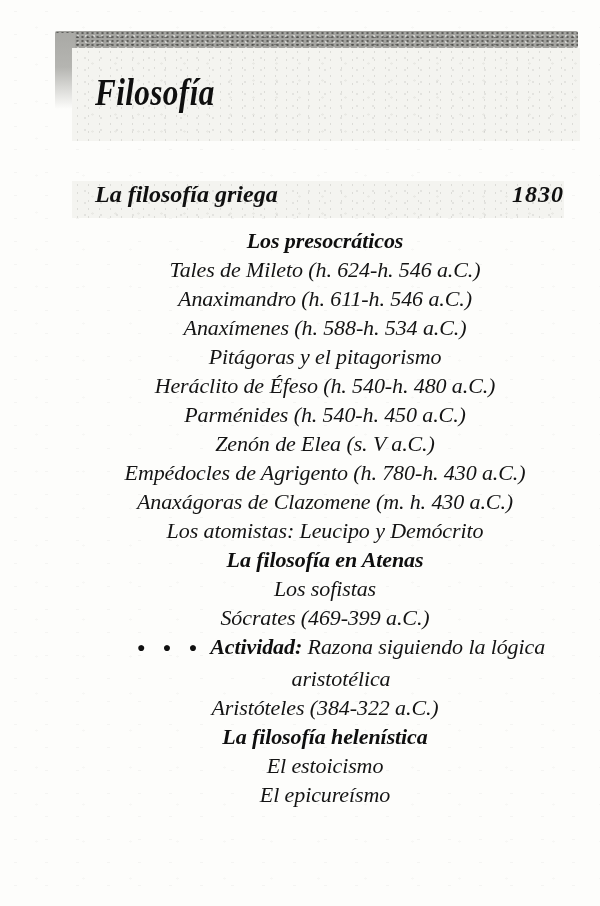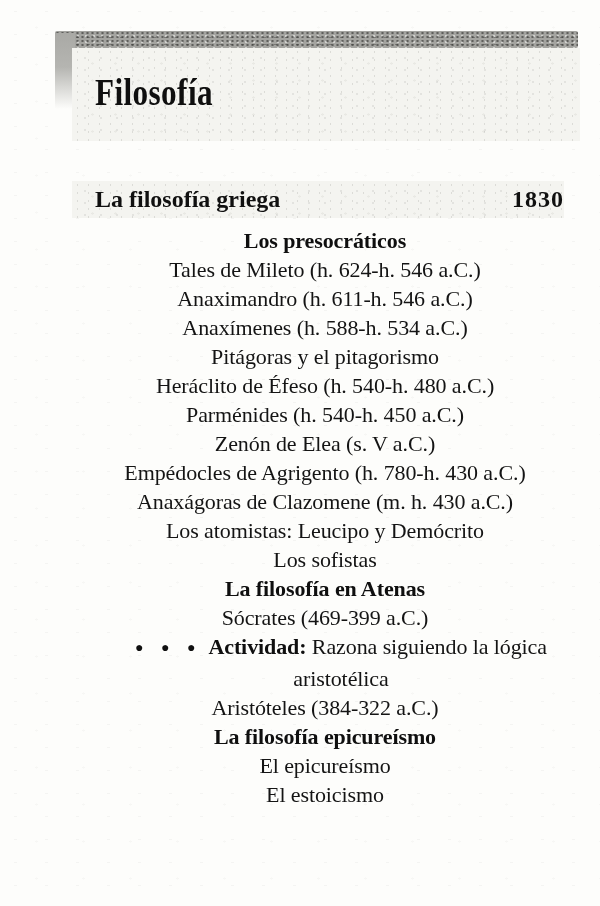--- a/index.html
+++ b/index.html
@@ -14,20 +14,21 @@
   .page {
     position: relative;
     width: 600px;
     height: 906px;
     background-color: #fdfdfb;
     background-image:
       radial-gradient(rgba(80,80,75,.05) 1px, transparent 1.3px),
       radial-gradient(rgba(80,80,75,.04) 1px, transparent 1.5px);
     background-size: 31px 23px, 47px 37px;
     background-position: 0 0, 13px 9px;
+    font-style: italic;
   }
   
   .top-band {
     position: absolute;
     left: 55px; top: 31px;
     width: 523px; height: 17px;
     background-color: #a4a4a0;
     background-image:
       radial-gradient(rgba(40,40,38,.55) 1px, transparent 1.4px),
       radial-gradient(rgba(250,250,248,.5) 1px, transparent 1.3px),
@@ -67,21 +68,20 @@
     transform: scaleX(.82);
     transform-origin: left center;
     letter-spacing: 0.5px;
     white-space: nowrap;
   }
   .section-band {
     position: absolute;
     left: 72px; top: 181px;
     width: 492px; height: 37px;
     display: flex;
-    align-items: center;
     justify-content: space-between;
     font-weight: bold;
     font-size: 24px;
     color: #101010;
   }
   .section-title { margin-left: 23px; white-space: nowrap; }
   .section-page { margin-right: 0; letter-spacing: 1px; }
   .toc {
     position: absolute;
     left: 95px; top: 226px;
@@ -125,23 +125,23 @@
       <div class="line">Tales de Mileto (h. 624-h. 546 a.C.)</div>
       <div class="line">Anaximandro (h. 611-h. 546 a.C.)</div>
       <div class="line">Anaxímenes (h. 588-h. 534 a.C.)</div>
       <div class="line">Pitágoras y el pitagorismo</div>
       <div class="line">Heráclito de Éfeso (h. 540-h. 480 a.C.)</div>
       <div class="line">Parménides (h. 540-h. 450 a.C.)</div>
       <div class="line">Zenón de Elea (s. V a.C.)</div>
       <div class="line">Empédocles de Agrigento (h. 780-h. 430 a.C.)</div>
       <div class="line">Anaxágoras de Clazomene (m. h. 430 a.C.)</div>
       <div class="line">Los atomistas: Leucipo y Demócrito</div>
+      <div class="line bold">La filosofía en Atenas</div>
       <div class="line">Los sofistas</div>
-      <div class="line bold">La filosofía en Atenas</div>
       <div class="line">Sócrates (469-399 a.C.)</div>
       <div class="line activity"><span class="bullets">● ● ●</span><span class="bold">Actividad:</span> <span>Razona siguiendo la lógica aristotélica</span></div>
       <div class="line">Aristóteles (384-322 a.C.)</div>
-      <div class="line bold">La filosofía epicureísmo</div>
+      <div class="line bold">La filosofía helenística</div>
+      <div class="line">El estoicismo</div>
       <div class="line">El epicureísmo</div>
-      <div class="line">El estoicismo</div>
     </div>
 
 </div>
 
 </body></html>

